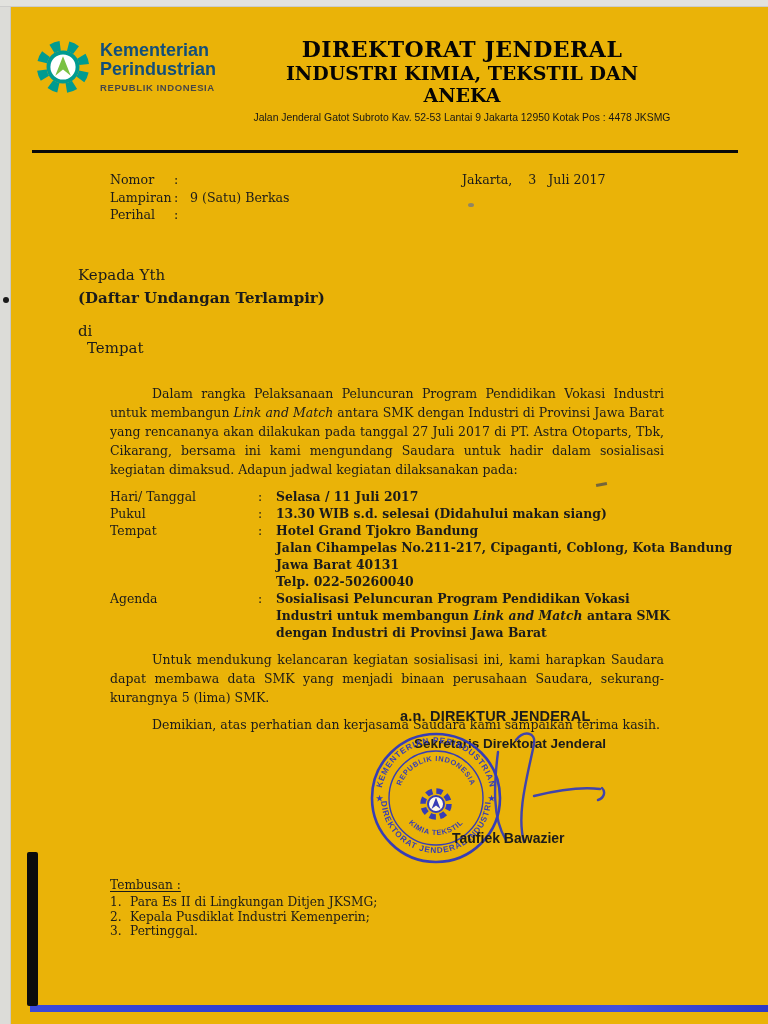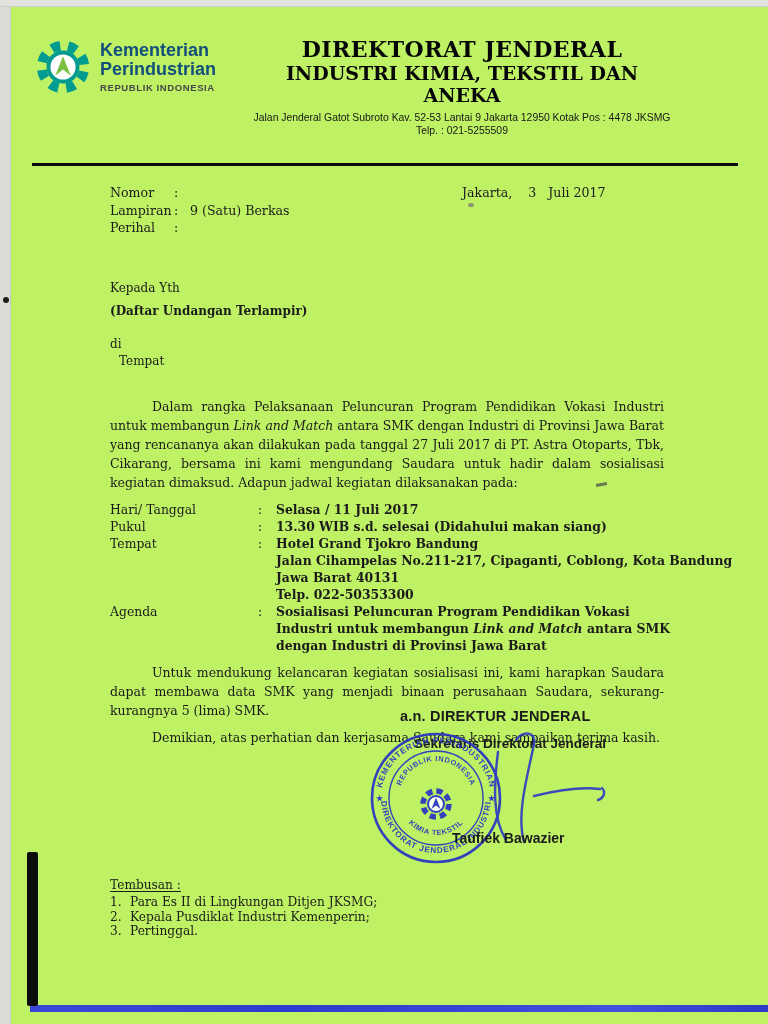--- a/index.html
+++ b/index.html
@@ -5,21 +5,21 @@
   :root{
     --brand-teal:#009b90;
     --brand-green:#7ac143;
     --brand-navy:#124f7b;
     --stamp-blue:#2834c4;
     --scan-blue:#2d3cd0;
     --ink:#1b1b1b;
   }
   *{box-sizing:border-box;margin:0;padding:0;}
   body{margin:0;background:#9a9a98;font-family:"DejaVu Serif",serif;color:var(--ink);}
-  .scan{position:relative;width:768px;height:1024px;background:#bef264;overflow:hidden;margin:0 auto;}
+  .scan{position:relative;width:768px;height:1024px;background:#eab308;overflow:hidden;margin:0 auto;}
   .edge-left{position:absolute;left:0;top:0;width:11px;height:100%;background:#dcdcd8;border-right:1px solid #c9c9c5;}
   .edge-top{position:absolute;left:0;top:0;width:100%;height:7px;background:#e2e2de;border-bottom:1px solid #cccccb;}
 
   
   .letterhead{display:flex;align-items:flex-start;padding:36px 24px 0 32px;}
   .logo-group{display:flex;gap:6px;width:218px;flex:none;}
   .gear-svg{width:62px;height:62px;flex:none;}
   .logo-text{padding-top:5px;font-family:"Liberation Sans",sans-serif;}
   .lt-line{font-weight:700;font-size:18px;line-height:19px;color:var(--brand-navy);}
   .lt-sub{font-size:9.5px;font-weight:700;letter-spacing:.6px;color:#474747;margin-top:3px;}
@@ -31,21 +31,21 @@
   .rule{margin:26px 30px 0 32px;height:3px;background:#0a0a0a;}
 
   
   .meta{position:relative;margin:18px 100px 0 110px;font-size:12.6px;}
   .meta-row{display:grid;grid-template-columns:64px 16px 1fr;line-height:17.5px;}
   .meta-label,.meta-colon,.meta-value{font-size:12.6px;}
   .meta-value.perihal{font-weight:700;text-decoration:underline;text-underline-offset:2px;}
   .city-date{position:absolute;left:352px;top:1px;white-space:pre;font-size:12.6px;}
 
   
-  .recipient{margin:44px 0 0 110px;font-size:12px;line-height:15px;}
+  .recipient{margin:44px 0 0 78px;font-size:15px;line-height:15px;}
   .rc2{font-weight:700;margin-top:8px;}
   .rc3{margin-top:18px;}
   .rc4{margin-left:9px;margin-top:2px;}
 
   
   .para{margin:28px 104px 0 110px;text-align:justify;text-indent:42px;font-size:12.5px;line-height:19px;}
   .para.p2{margin-top:9px;}
   .para.p3{margin-top:8px;text-align:left;}
   .it{font-style:italic;}
 
@@ -93,21 +93,20 @@
       <div class="logo-text">
         <div class="lt-line">Kementerian</div>
         <div class="lt-line">Perindustrian</div>
         <div class="lt-sub">REPUBLIK INDONESIA</div>
       </div>
     </div>
     <div class="head-text">
       <div class="ht1">DIREKTORAT JENDERAL</div>
       <div class="ht2">INDUSTRI KIMIA, TEKSTIL DAN ANEKA</div>
       <div class="ht-addr">Jalan Jenderal Gatot Subroto Kav. 52-53 Lantai 9 Jakarta 12950 Kotak Pos : 4478 JKSMG</div>
-      <div class="ht-phone">Telp. : 021-5255509</div>
     </div>
   </header>
   <div class="rule"></div>
 
   <section class="meta">
     <div class="meta-row">
       <span class="meta-label">Nomor</span>
       <span class="meta-colon">:</span>
     </div>
     <div class="meta-row">
@@ -142,21 +141,21 @@
       <span>:</span>
       <span class="sval">13.30 WIB s.d. selesai (Didahului makan siang)</span>
     </div>
     <div class="srow">
       <span>Tempat</span>
       <span>:</span>
       <span>
         <div class="sline">Hotel Grand Tjokro Bandung</div>
         <div class="sline">Jalan Cihampelas No.211-217, Cipaganti, Coblong, Kota Bandung</div>
         <div class="sline">Jawa Barat 40131</div>
-        <div class="sline">Telp. 022-50353300</div>
+        <div class="sline">Telp. 022-50260040</div>
       </span>
     </div>
     <div class="srow">
       <span>Agenda</span>
       <span>:</span>
       <span class="sval"><span>Sosialisasi Peluncuran Program Pendidikan Vokasi Industri untuk membangun </span><span class="it">Link and Match</span><span> antara SMK dengan Industri di Provinsi Jawa Barat</span></span>
     </div>
   </section>
 
   <p class="para p2">Untuk mendukung kelancaran kegiatan sosialisasi ini, kami harapkan Saudara dapat membawa data SMK yang menjadi binaan perusahaan Saudara, sekurang-kurangnya 5 (lima) SMK.</p>

